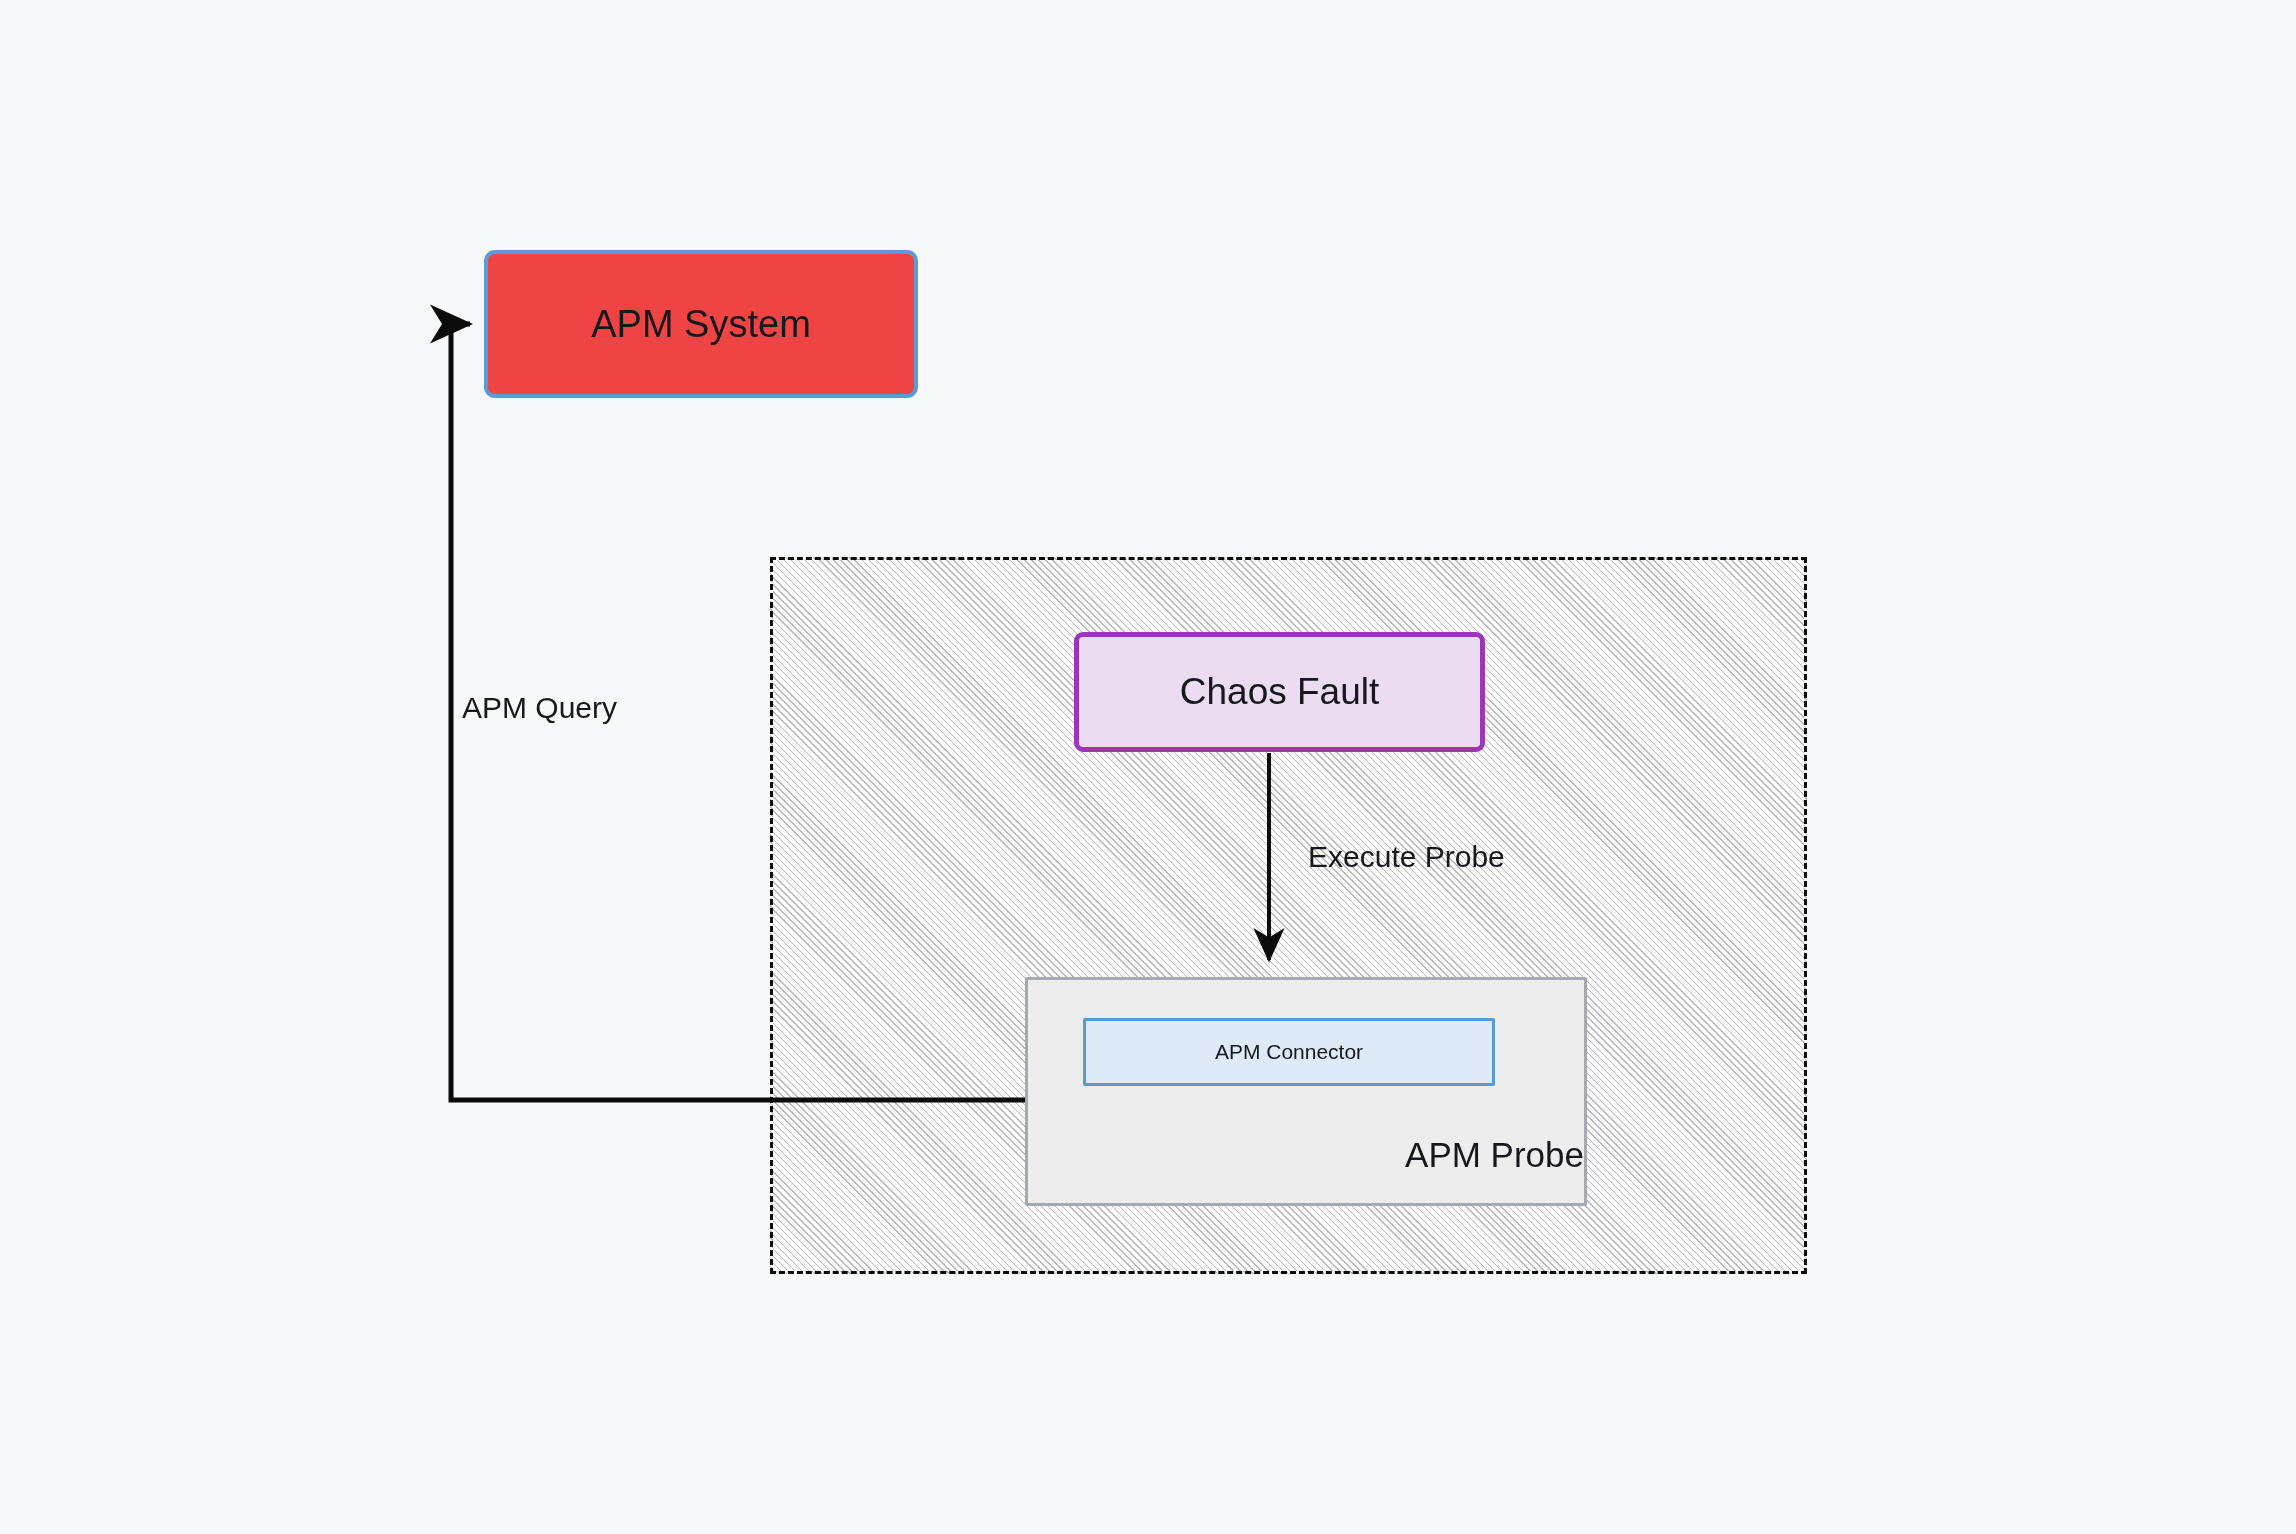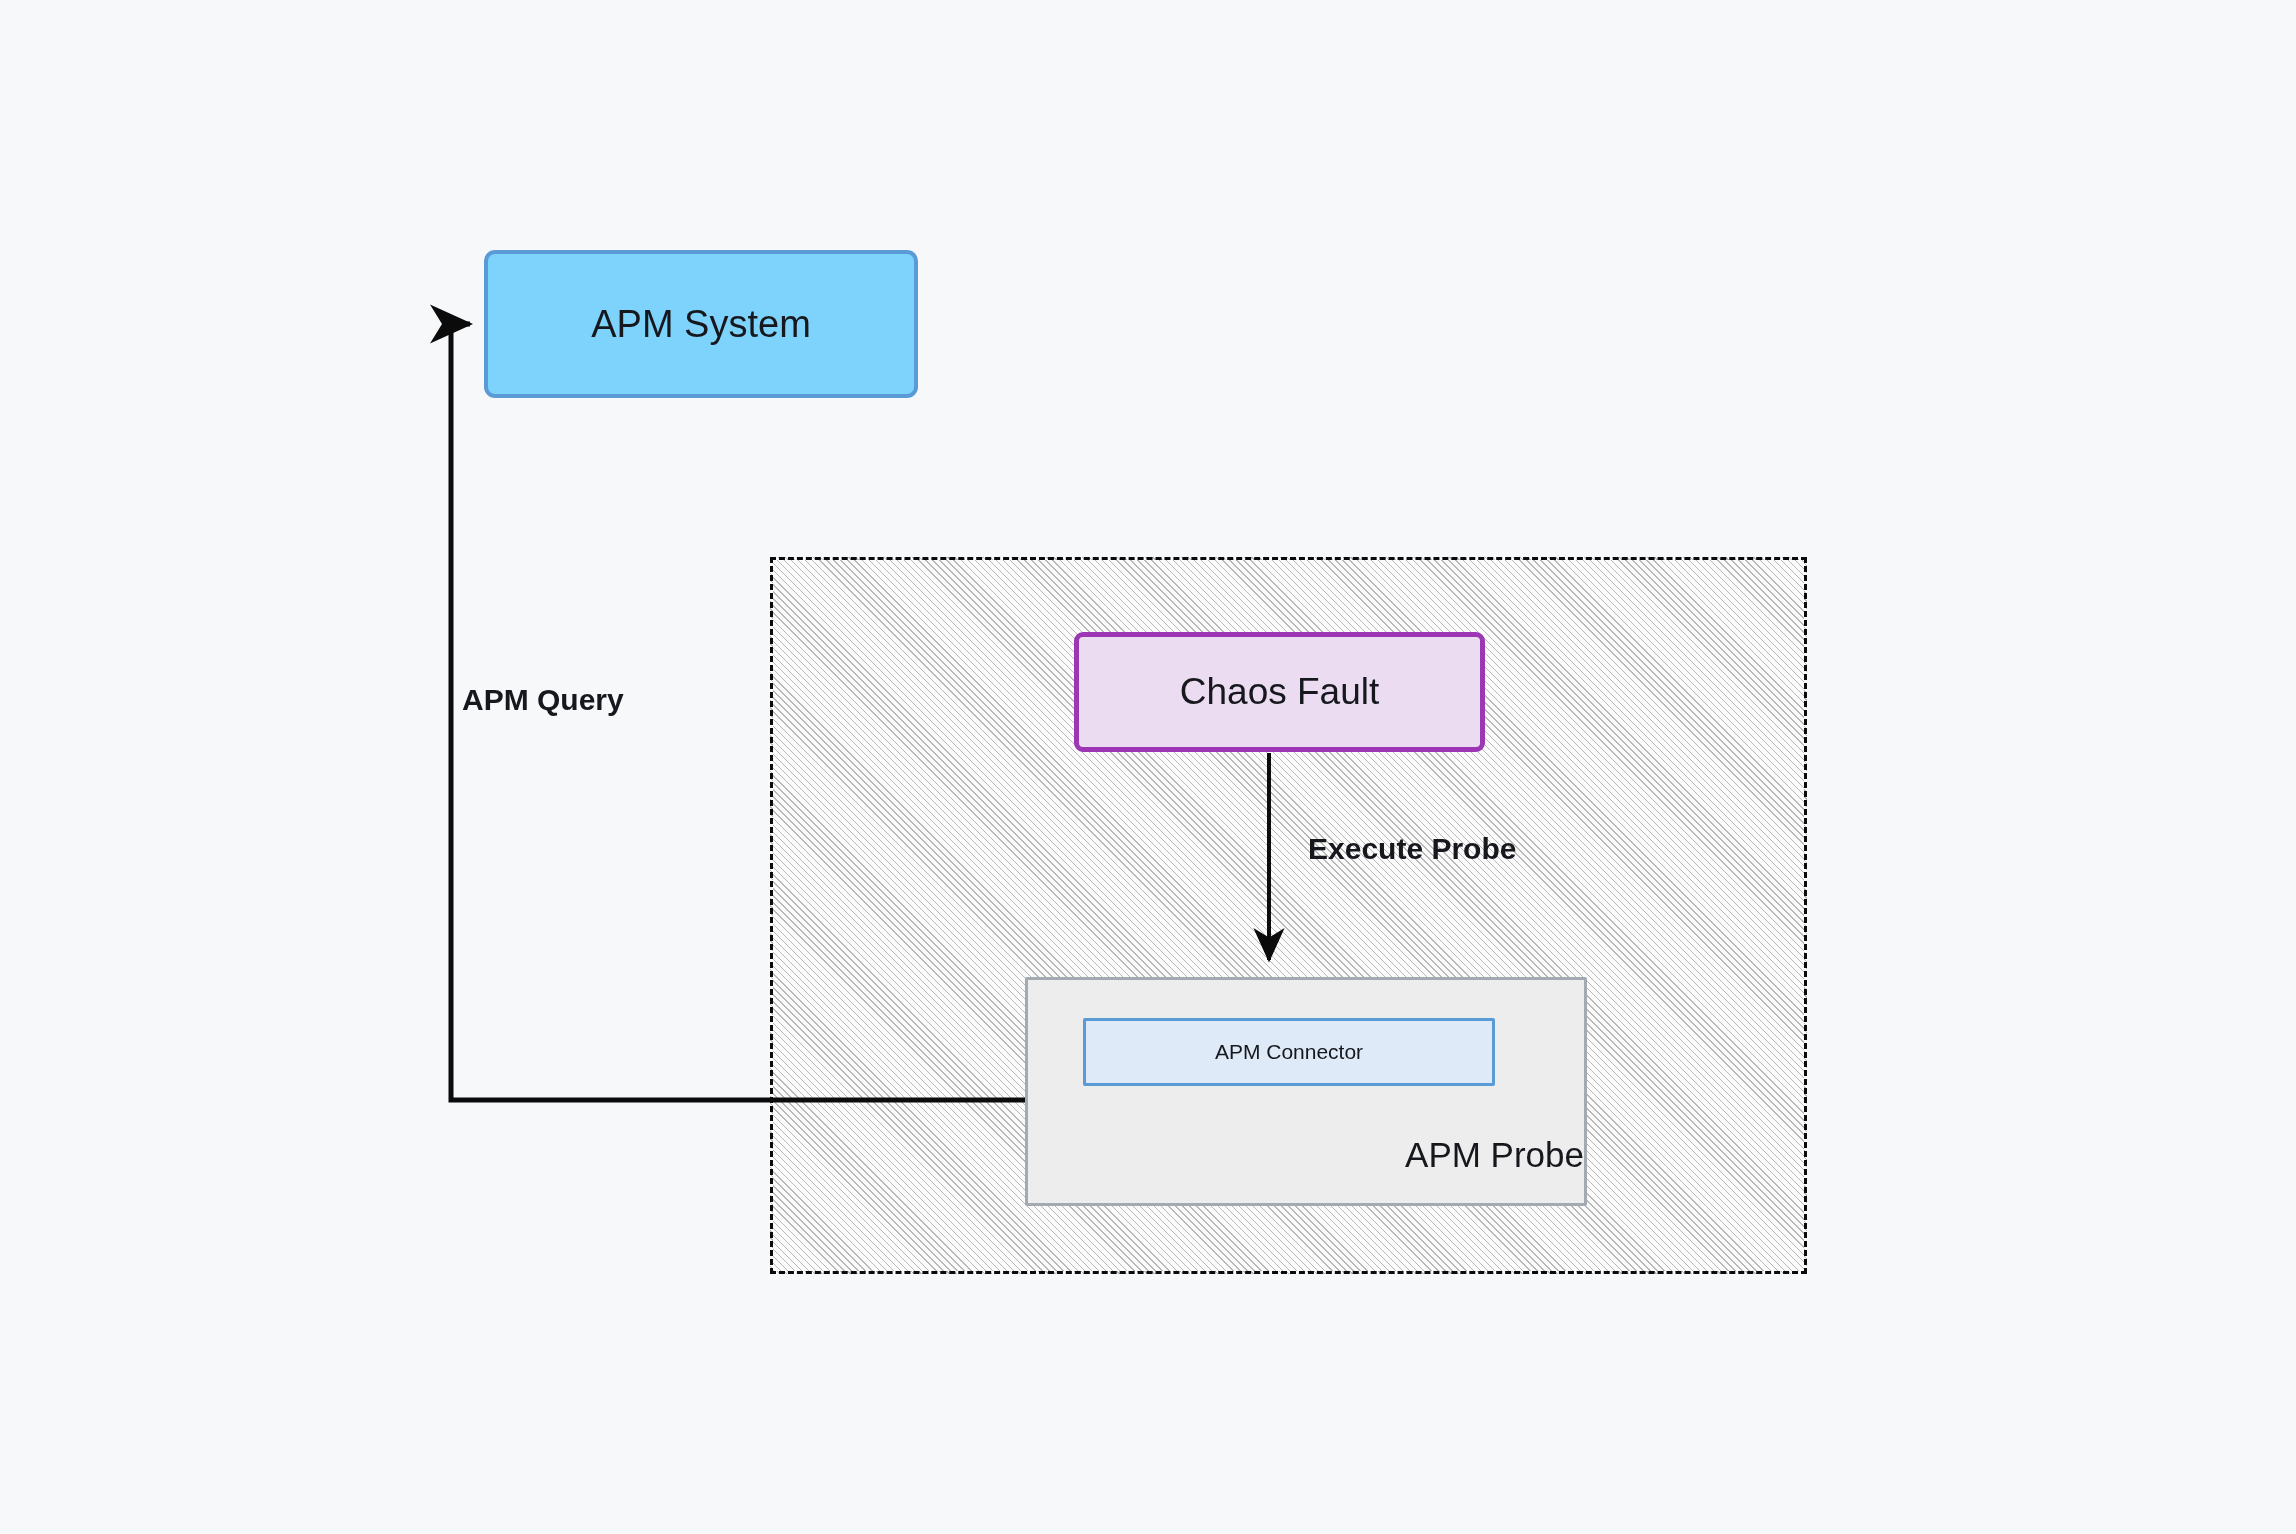--- a/index.html
+++ b/index.html
@@ -78,21 +78,21 @@
     z-index: 4;
   }
 
   .node-apm-system {
     left: 484px;
     top: 250px;
     width: 434px;
     height: 148px;
     border: 4px solid #5b9bd5;
     border-radius: 11px;
-    background: #7dd3fc;
+    background: #ef4444;
     font-size: 38px;
     font-weight: 400;
     color: #16181d;
     z-index: 6;
   }
 
   .node-chaos-fault {
     left: 1074px;
     top: 632px;
     width: 411px;
@@ -144,24 +144,25 @@
     justify-content: center;
     font-size: 21px;
     font-weight: 400;
     color: #16181d;
   }
 
   
   .edge-label {
     position: absolute;
     font-size: 30px;
-    font-weight: 700;
+    font-weight: 400;
     color: #16181d;
     white-space: nowrap;
     z-index: 7;
+    margin-top: 8px;
   }
 
   .edge-label-apm-query {
     left: 462px;
     top: 683px;
   }
 
   .edge-label-execute-probe {
     left: 1308px;
     top: 832px;

